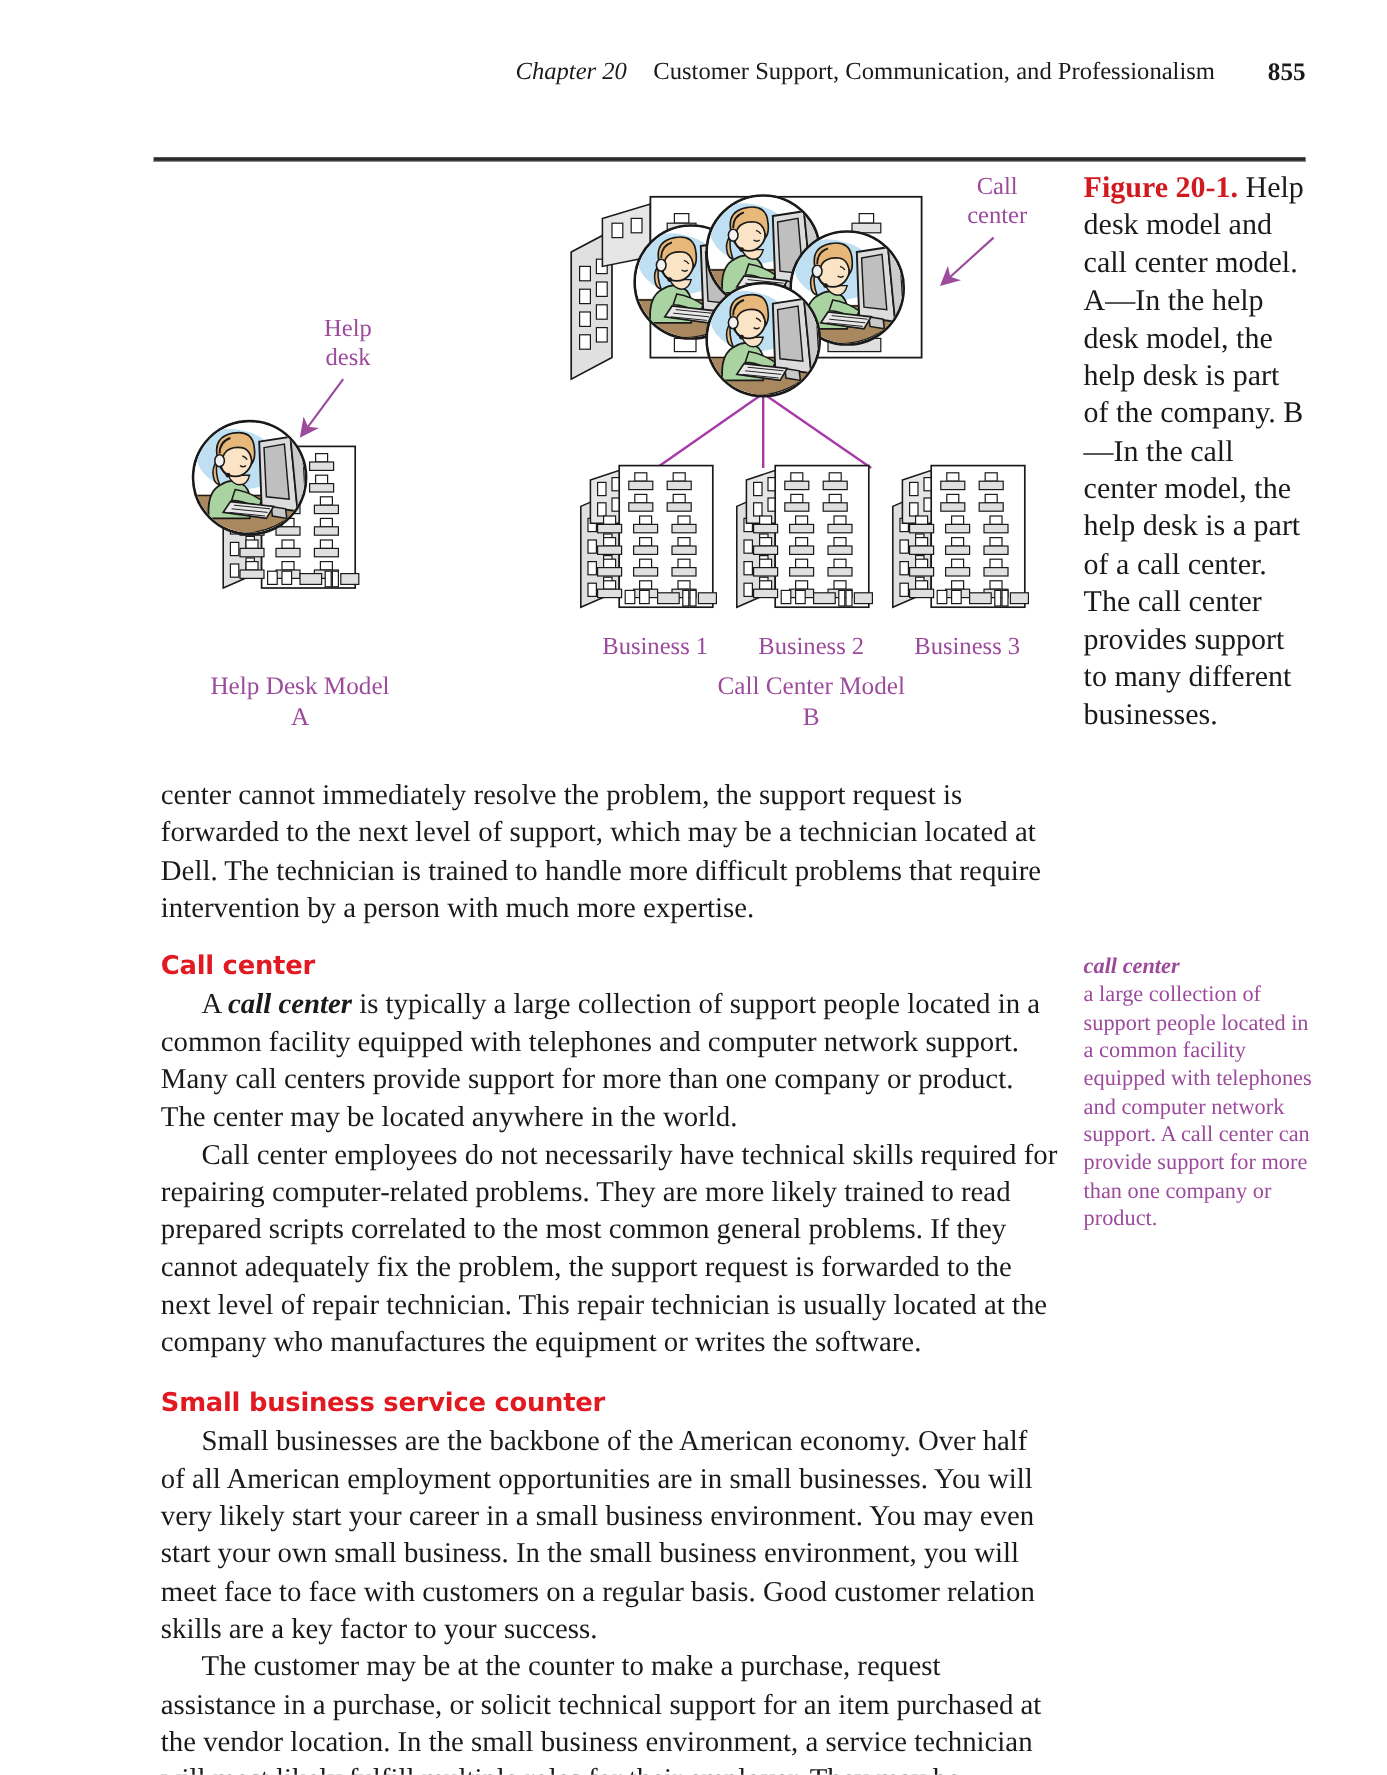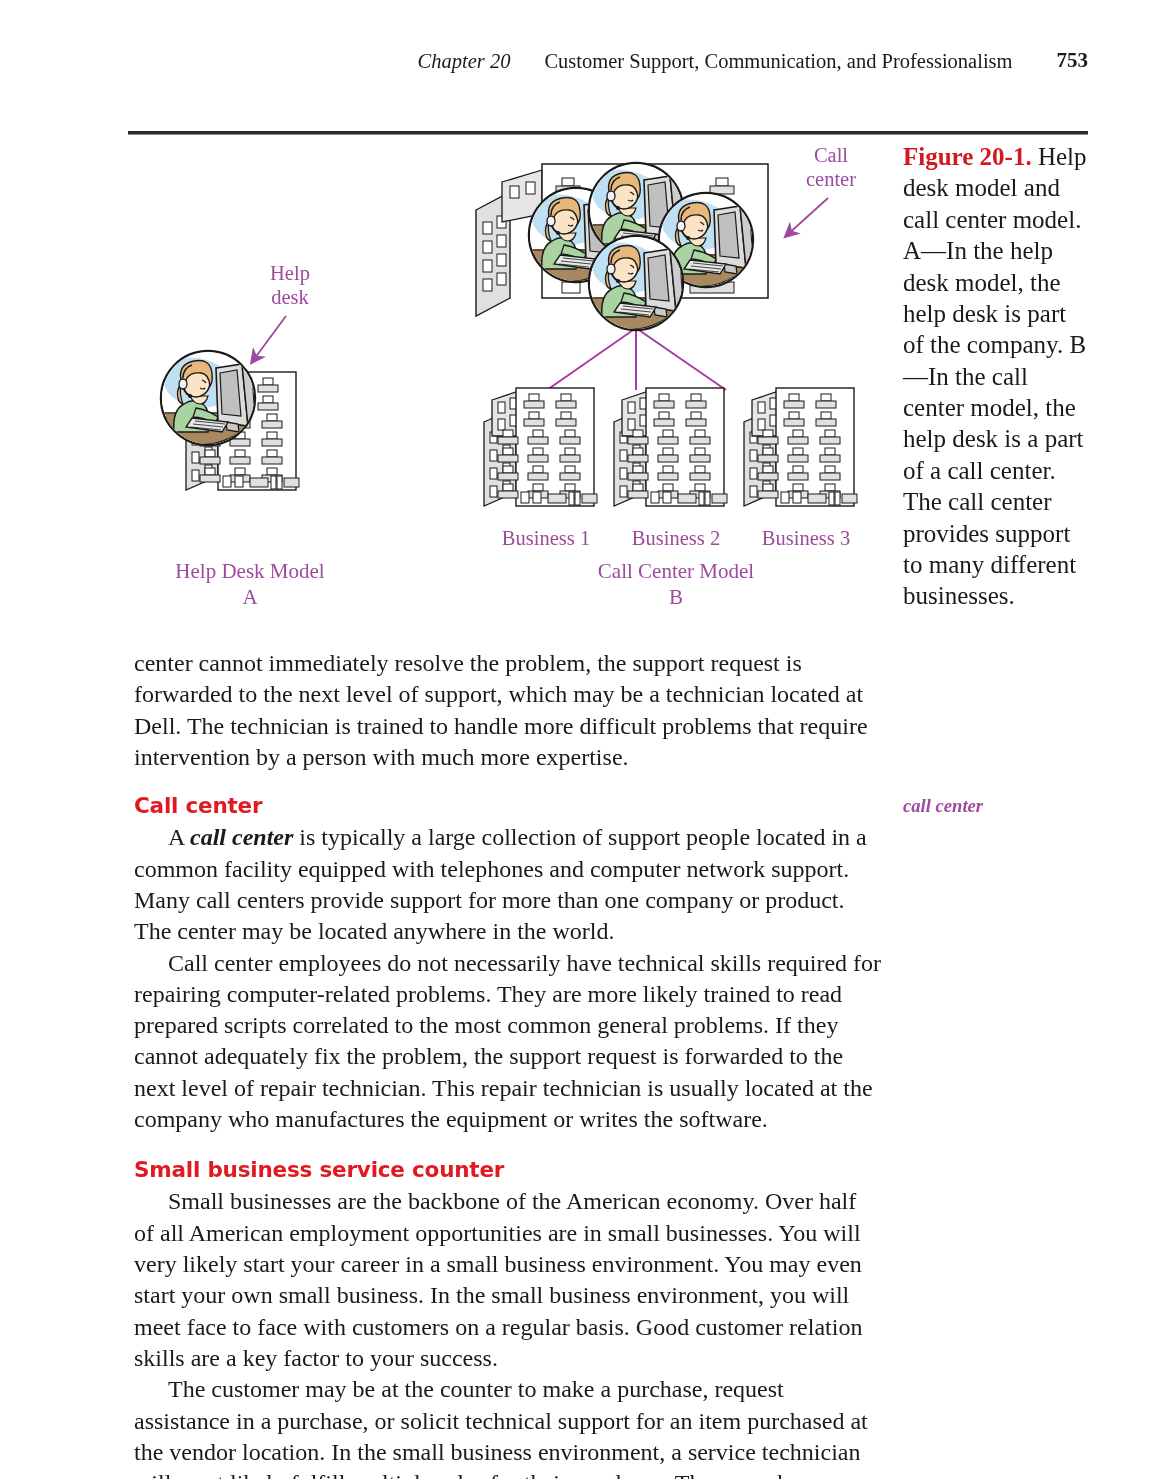--- a/index.html
+++ b/index.html
@@ -16,31 +16,30 @@
     overflow: hidden;
   }
 
   
   #running-head {
     position: absolute;
     left: 128px;
     top: 48px;
     width: 960px;
     display: flex;
-    align-items: flex-end;
+    align-items: center;
     justify-content: flex-end;
     font-size: 20.5px;
   }
   #running-head .chap {
     font-style: italic;
     margin-right: 22px;
   }
   #running-head .title {
     margin-right: 44px;
-    margin-left: 12px;
   }
   #running-head .folio {
     font-weight: bold;
     font-size: 21px;
   }
 
   
   #figure-rule {
     position: absolute;
     left: 128px;
@@ -127,21 +126,21 @@
     fill: #9c4a9c;
     font-size: 21px;
   }
 </style>
 </head>
 <body>
 
 <div id="running-head">
   <span class="chap">Chapter 20</span>
   <span class="title">Customer Support, Communication, and Professionalism</span>
-  <span class="folio">753</span>
+  <span class="folio">855</span>
 </div>
 
 <div id="figure-rule"></div>
 
 <div id="figure-block">
 <svg width="758" height="480" viewBox="0 0 758 480" xmlns="http://www.w3.org/2000/svg">
   <defs>
 
     <g id="bldg">
 
@@ -450,13 +449,14 @@
 
   <h2 class="section-head">Small business service counter</h2>
 
   <p class="para indent">Small businesses are the backbone of the American economy. Over half of all American employment opportunities are in small businesses. You will very likely start your career in a small business environment. You may even start your own small business. In the small business environment, you will meet face to face with customers on a regular basis. Good customer relation skills are a key factor to your success.</p>
 
   <p class="para indent">The customer may be at the counter to make a purchase, request assistance in a purchase, or solicit technical support for an item purchased at the vendor location. In the small business environment, a service technician will most likely fulfill multiple roles for their employer. They may be responsible for selling computer hardware and software and related materials. They may also be responsible for technical support and for answering customer questions in</p>
 </div>
 
 <div id="glossary">
   <span class="term">call center</span>
+  <span>a large collection of support people located in a common facility equipped with telephones and computer network support. A call center can provide support for more than one company or product.</span>
 </div>
 
 </body></html>

